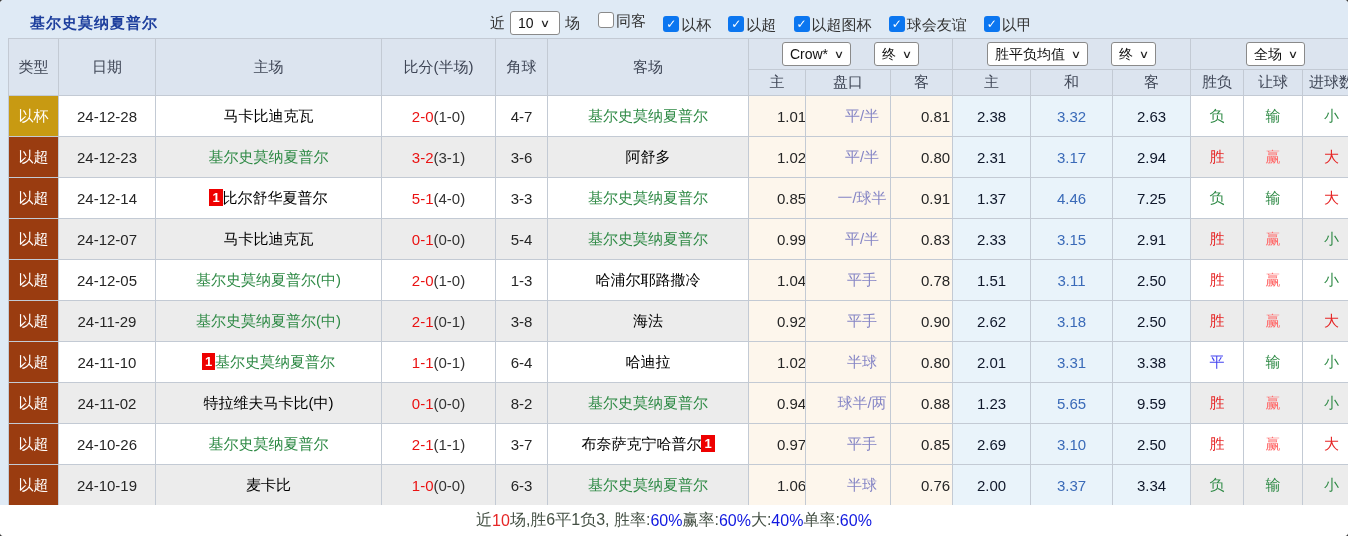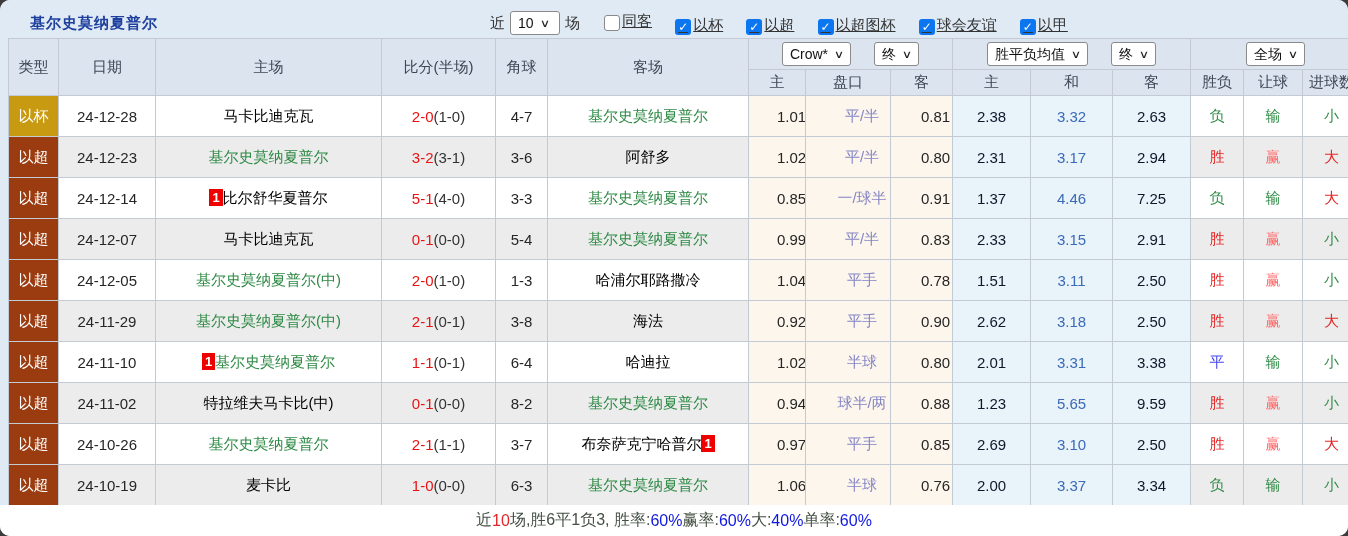--- a/index.html
+++ b/index.html
@@ -1,24 +1,24 @@
 <!DOCTYPE html>
 <html><head>
 <meta charset="utf-8">
 <style>
   html,body{margin:0;padding:0;background:#3c3c3c;}
   body{font-family:"Liberation Sans","DejaVu Sans",sans-serif;}
-  .wrapper{width:1348px;height:536px;background:#ffffff;border-radius:10px;overflow:hidden;position:relative;}
+  .wrapper{width:1348px;height:536px;background:#ffffff;border-radius:4px;overflow:hidden;position:relative;}
   .panel{background:#dfeaf5;height:505px;box-sizing:border-box;padding:8px 0 0 8px;}
   .titlebar{height:30px;position:relative;display:flex;align-items:center;}
   .page-title{margin-left:22px;font-weight:bold;font-size:15px;color:#1e3f9d;letter-spacing:1px;}
   .controls{position:absolute;left:482px;top:0;height:30px;display:flex;align-items:center;gap:5px;font-size:15px;color:#333;}
   .sel{display:inline-flex;align-items:center;gap:7px;background:#fff;border:1px solid #8a8a8a;border-radius:3px;padding:2px 7px;font-size:14px;color:#111;cursor:default;line-height:18px;}
   .sel .chev{font-size:11px;color:#222;transform:scaleX(1.3);}
-  .filter{display:inline-flex;align-items:flex-end;gap:2px;margin-left:19px;text-decoration:underline;}
+  .filter{display:inline-flex;align-items:flex-start;gap:2px;margin-left:13px;}
   .cb{width:16px;height:16px;border-radius:3px;display:inline-flex;align-items:center;justify-content:center;font-size:12px;box-sizing:border-box;}
   .cb.checked{background:#0b76f0;color:#fff;font-weight:bold;}
   .cb.unchecked{background:#fff;border:1px solid #8a8a8a;}
   table{border-collapse:collapse;table-layout:fixed;width:1352px;background:#fff;font-size:15px;}
   th,td{border:1px solid #c3cad4;text-align:center;padding:0;overflow:hidden;white-space:nowrap;}
   th{background:#dce4ef;color:#3f4656;font-weight:normal;font-size:15px;}
   .group-row th{height:30px;}
   .sub-row th{height:25px;}
   .selcell{display:flex;justify-content:center;align-items:center;gap:23px;}
   tbody td{height:40px;color:#262626;}

